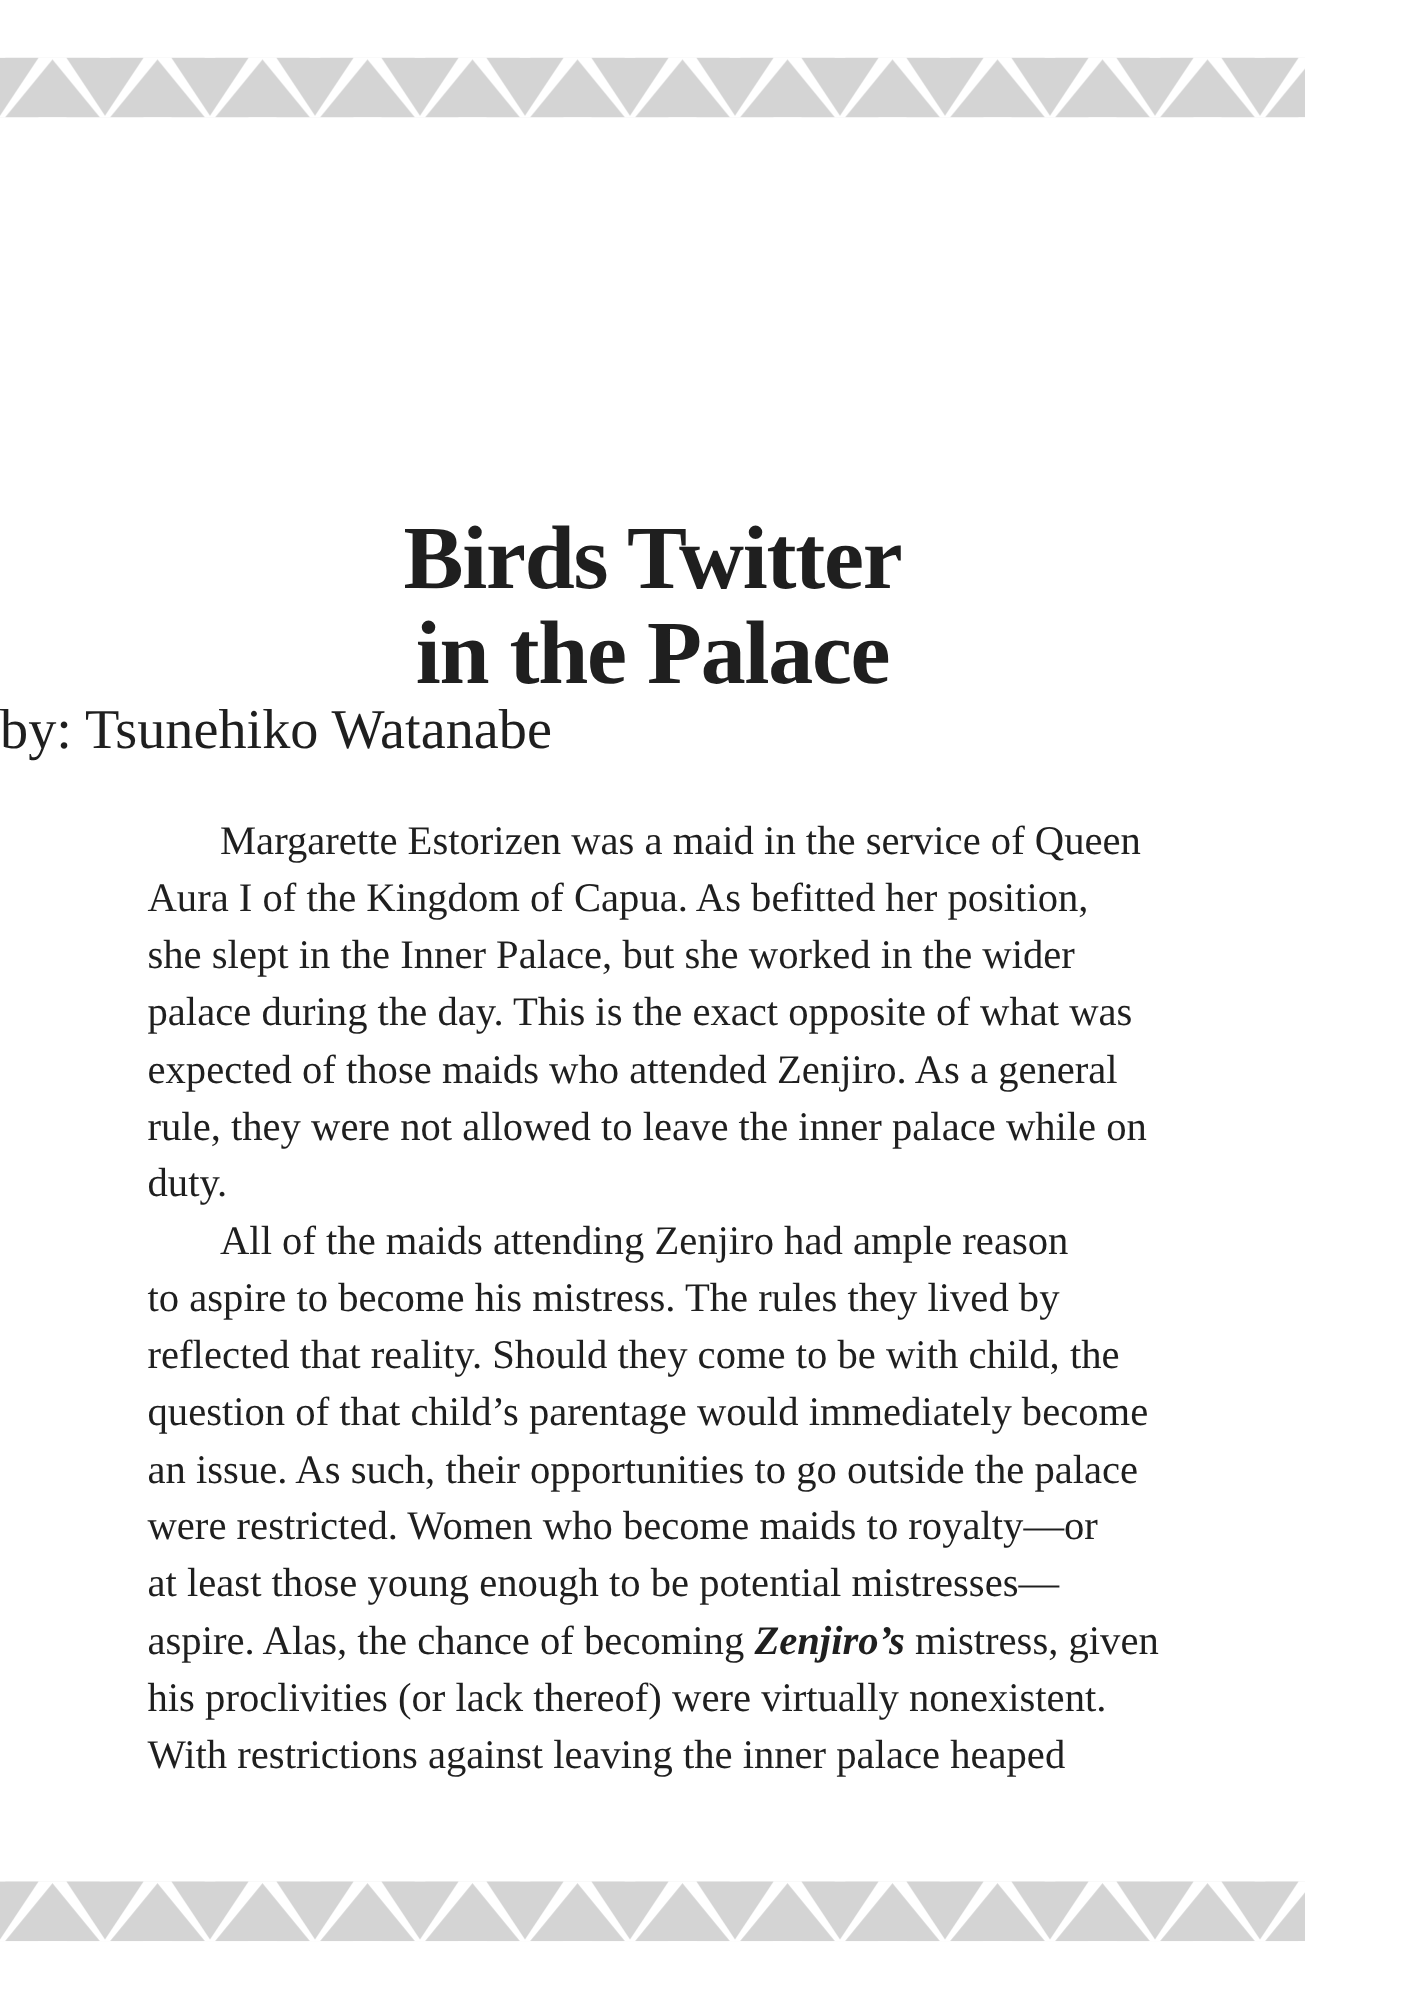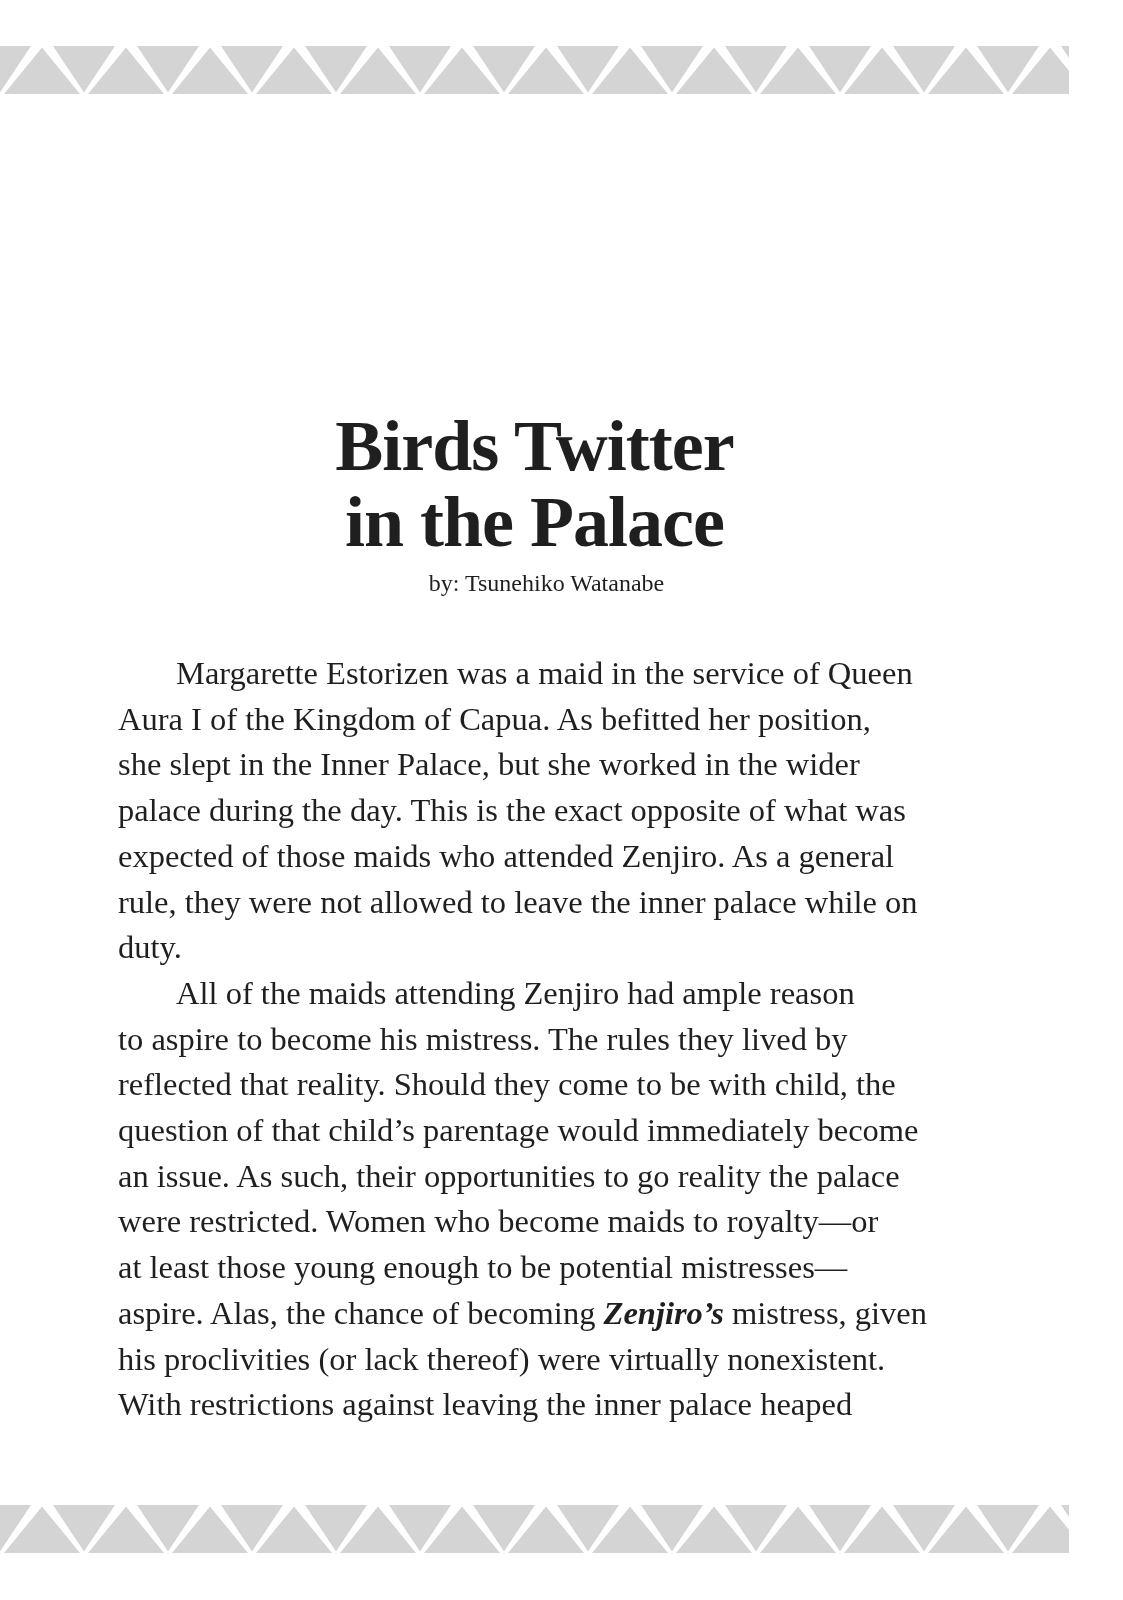--- a/index.html
+++ b/index.html
@@ -4,21 +4,20 @@
 <style>
   html, body { margin: 0; padding: 0; background: #ffffff; }
   .page {
     position: relative;
     width: 1044px;
     height: 1600px;
     background: #ffffff;
     overflow: hidden;
     font-family: "Liberation Serif", serif;
     color: var(--text-color, #1f1f1f);
-    padding-left: 25px;
   }
   .border-band {
     position: absolute;
     left: 0;
     width: 1123px;
     height: 48px;
     display: block;
   }
   .border-top { top: 46px; }
   .border-bottom { top: 1505px; }
@@ -33,24 +32,24 @@
     text-align: center;
     font-size: 72px;
     line-height: 76px;
     font-weight: bold;
     letter-spacing: -1px;
     color: var(--text-color, #1f1f1f);
   }
   .byline {
     position: absolute;
     top: 561px;
-    left: 12px;
+    left: 0;
     width: 100%;
-    text-align: center;
-    font-size: 24px;
+    text-align: left;
+    font-size: 45px;
     line-height: 44px;
     color: var(--text-color, #1f1f1f);
   }
   .story {
     position: absolute;
     left: 118px;
     top: 651px;
     width: 930px;
     font-size: 32.5px;
   }
@@ -92,21 +91,21 @@
         <div class="line"><span>palace during the day. This is the exact opposite of what was</span></div>
         <div class="line"><span>expected of those maids who attended Zenjiro. As a general</span></div>
         <div class="line"><span>rule, they were not allowed to leave the inner palace while on</span></div>
         <div class="line"><span>duty.</span></div>
       </div>
       <div>
         <div class="line indent"><span>All of the maids attending Zenjiro had ample reason</span></div>
         <div class="line"><span>to aspire to become his mistress. The rules they lived by</span></div>
         <div class="line"><span>reflected that reality. Should they come to be with child, the</span></div>
         <div class="line"><span>question of that child’s parentage would immediately become</span></div>
-        <div class="line"><span>an issue. As such, their opportunities to go reality the palace</span></div>
+        <div class="line"><span>an issue. As such, their opportunities to go outside the palace</span></div>
         <div class="line"><span>were restricted. Women who become maids to royalty—or</span></div>
         <div class="line"><span>at least those young enough to be potential mistresses—</span></div>
         <div class="line"><span>aspire. Alas, the chance of becoming </span><i>Zenjiro’s</i><span> mistress, given</span></div>
         <div class="line"><span>his proclivities (or lack thereof) were virtually nonexistent.</span></div>
         <div class="line"><span>With restrictions against leaving the inner palace heaped</span></div>
       </div>
     </div>
 
   <svg class="border-band border-bottom" width="1123" height="48" aria-hidden="true">
     <defs>

